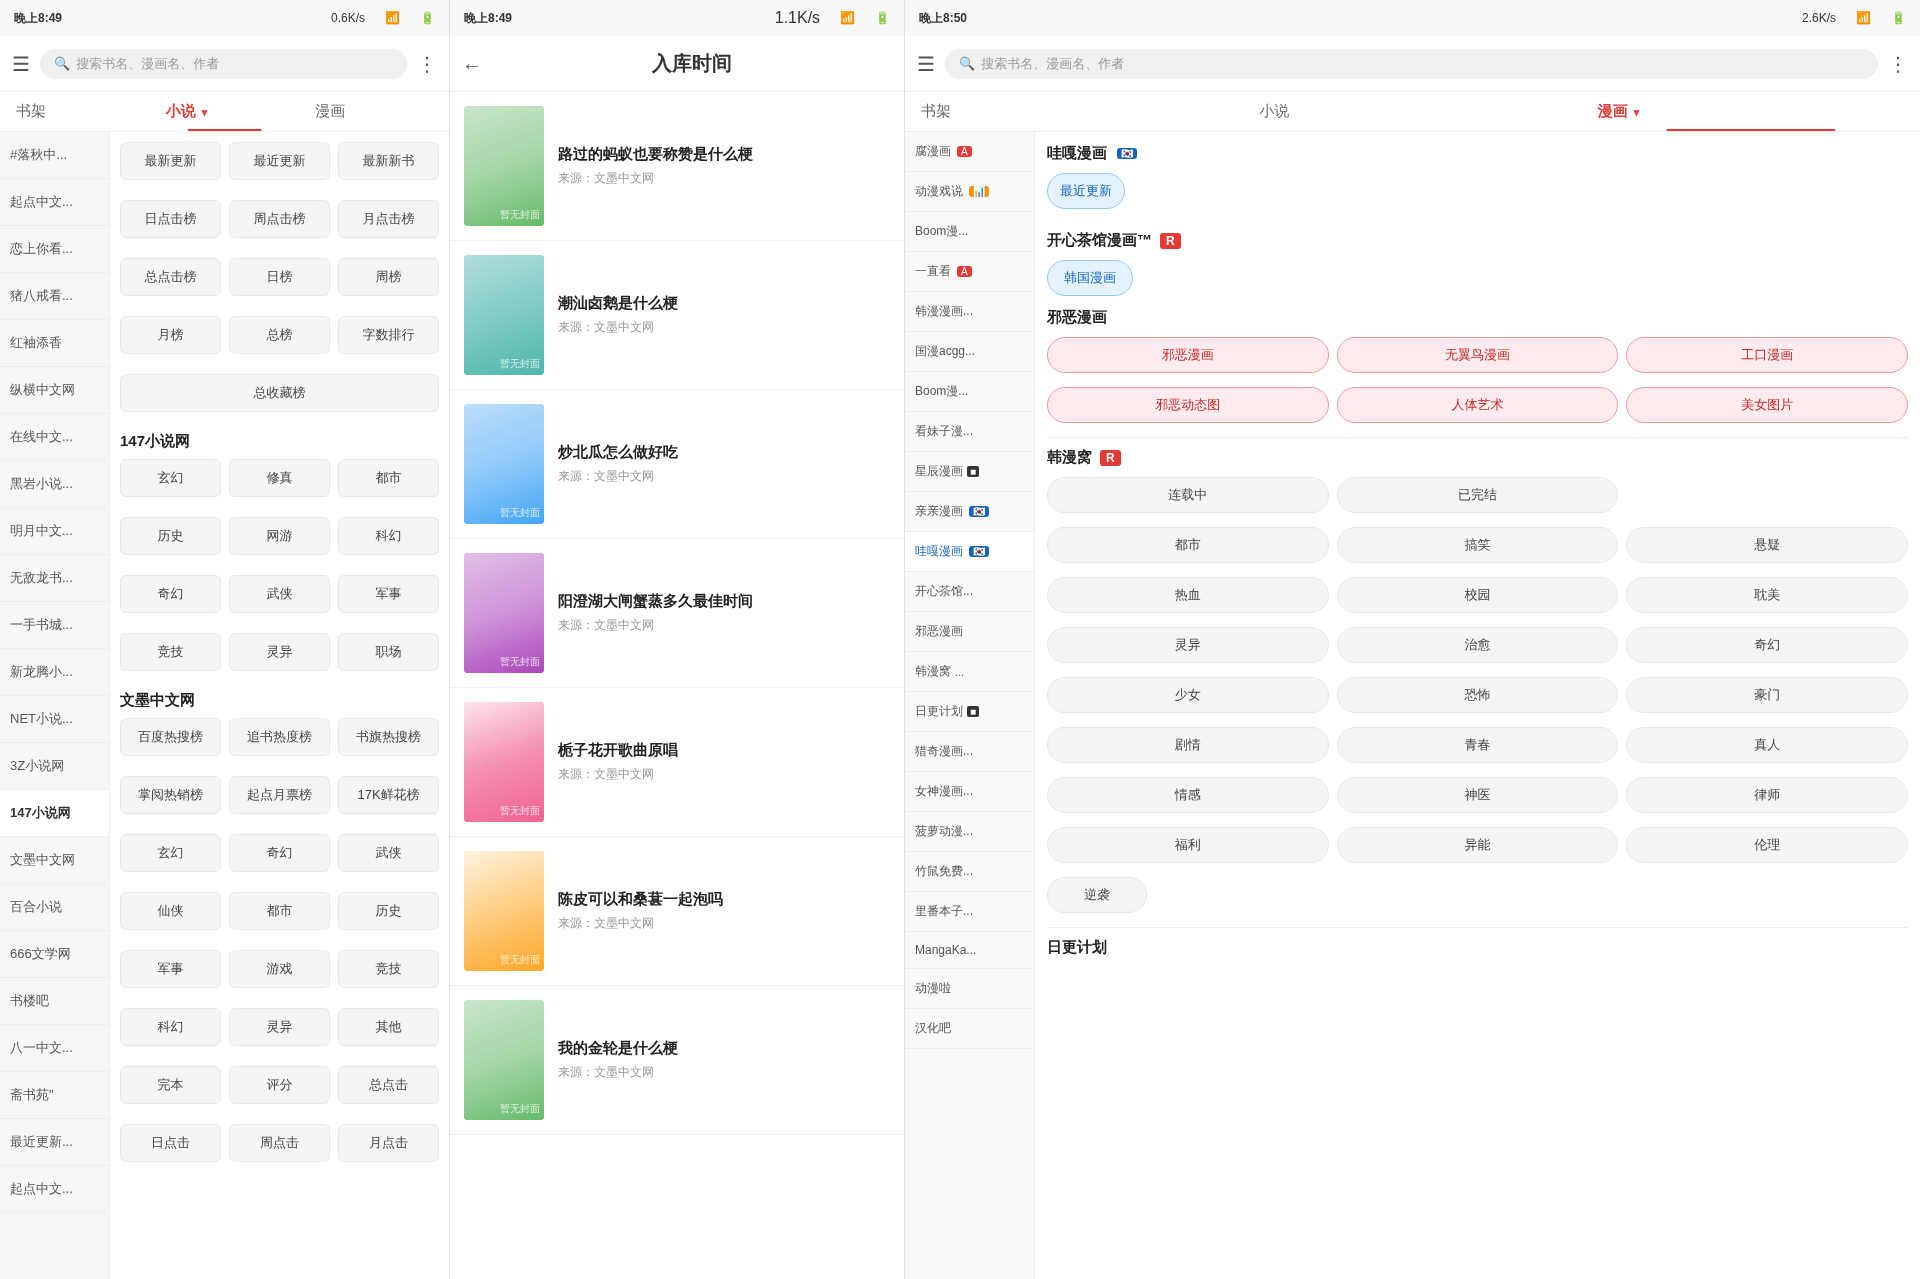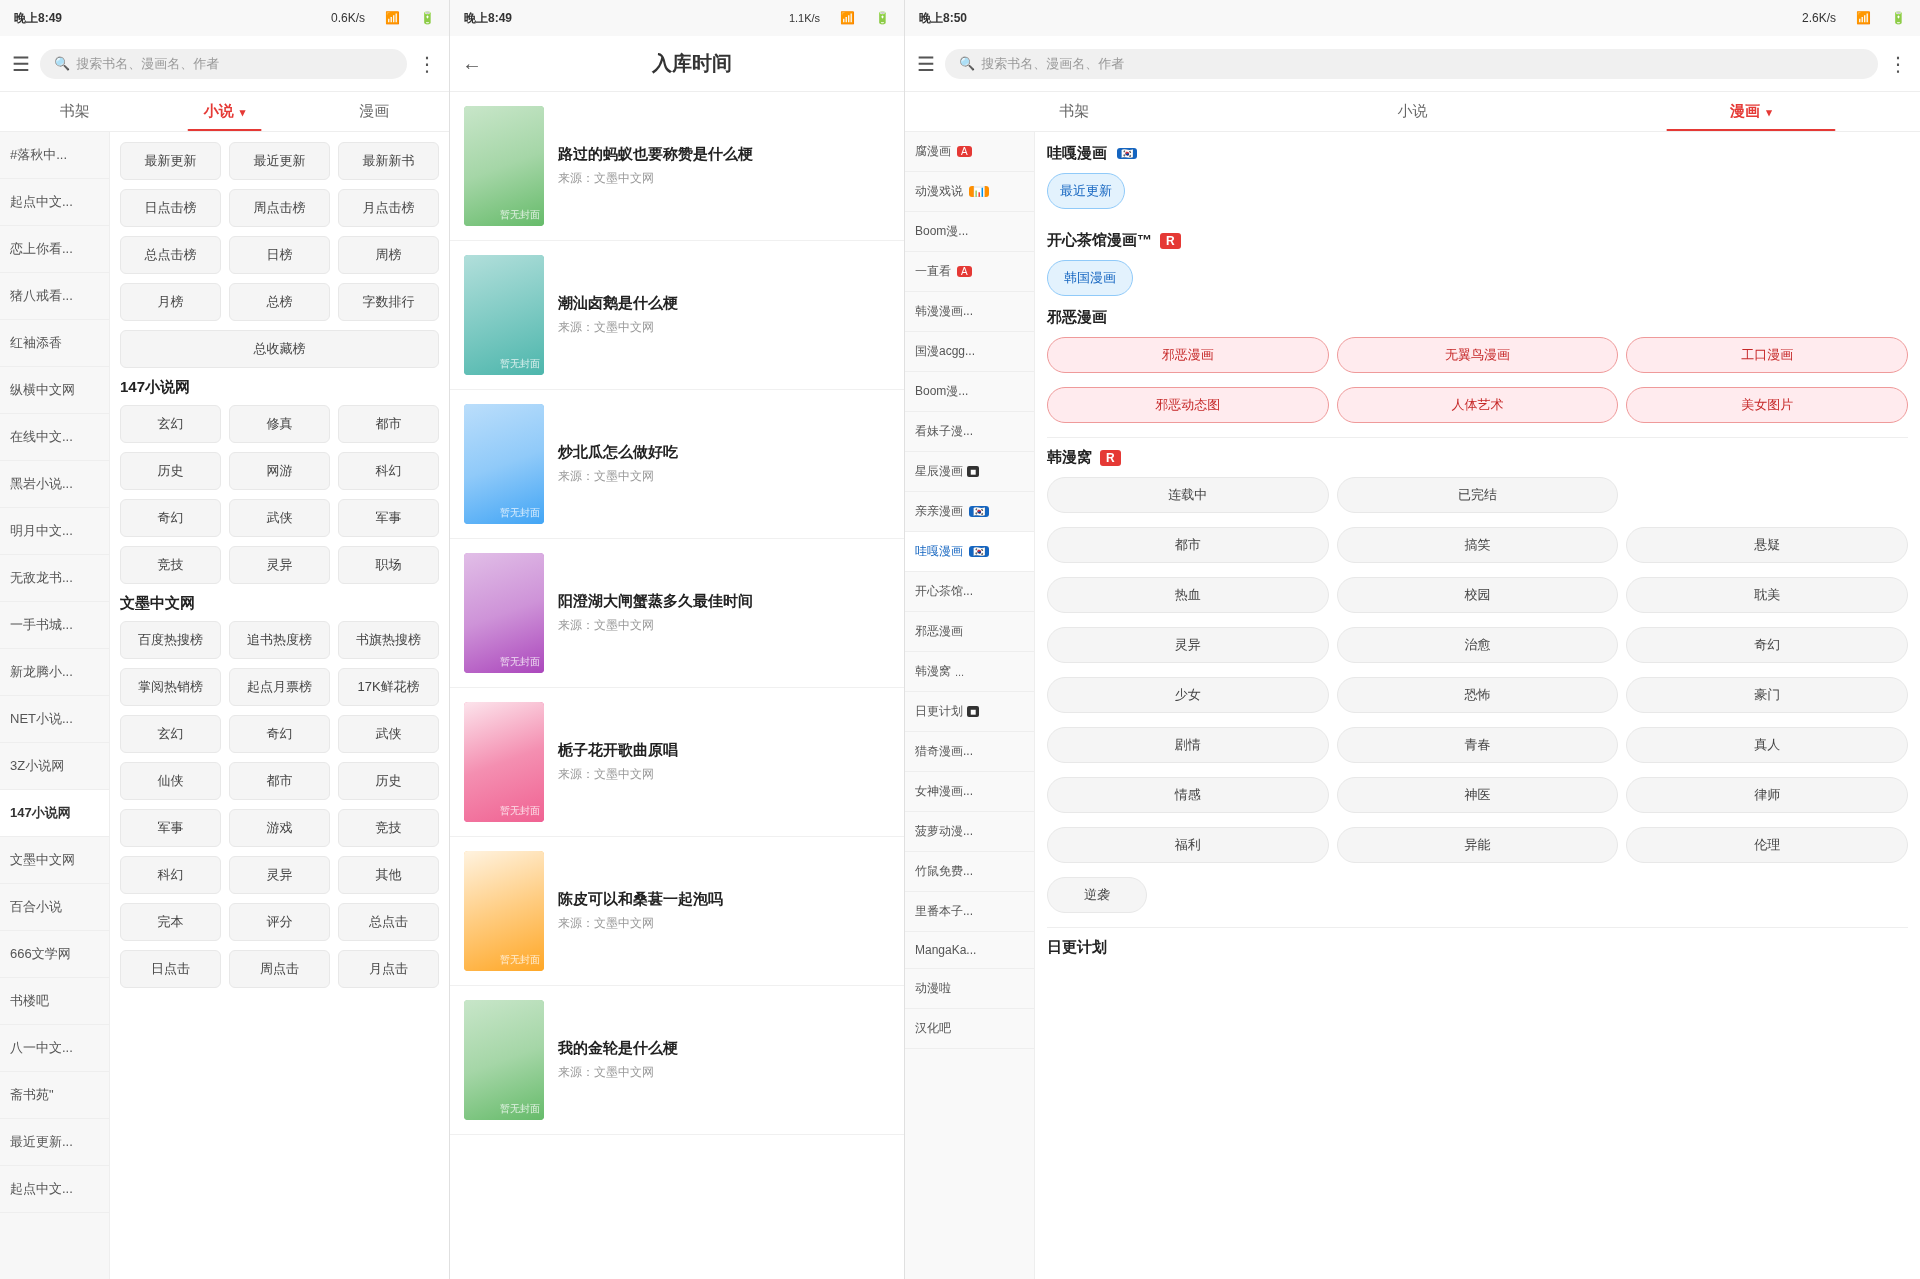--- a/index.html
+++ b/index.html
@@ -72,22 +72,22 @@
     .header-more { font-size: 20px; color: #555; cursor: pointer; }
 
     
     .tab-bar {
       display: flex;
       border-bottom: 1px solid #eee;
       background: #fff;
     }
     .tab-item {
       flex: 1;
-      text-align: center;
-      padding: 10px 8px;
+      text-align: left;
+      padding: 10px 16px;
       font-size: 15px;
       color: #666;
       cursor: pointer;
       position: relative;
     }
     .tab-item.active {
       color: #e53935;
       font-weight: 600;
     }
     .tab-item.active::after {
@@ -141,21 +141,21 @@
     
     .section-title {
       font-size: 15px;
       font-weight: 700;
       color: #222;
       margin: 10px 0 8px;
     }
     .btn-grid {
       display: grid;
       gap: 8px;
-      margin-bottom: 9px;
+      margin-bottom: 20px;
     }
     .btn-grid-3 { grid-template-columns: repeat(3, 1fr); }
     .btn-grid-1 { grid-template-columns: 1fr; }
 
     .grid-btn {
       background: #f5f5f5;
       border: 1px solid #e8e8e8;
       border-radius: 6px;
       padding: 9px 4px;
       font-size: 13px;
@@ -468,21 +468,21 @@
       </div>
     </div>
   </div>
 </div>
 
 <div class="panel panel-mid">
 
   <div class="status-bar">
     <span class="time">晚上8:49</span>
     <span class="icons">
-      <span style="font-size:11px;">1.1K/s</span>
+      <span style="font-size:16px;">1.1K/s</span>
       <span>📶</span>
       <span>🔋</span>
     </span>
   </div>
 
   <div class="header">
     <span class="header-icon">←</span>
     <span class="header-title">入库时间</span>
   </div>
 

